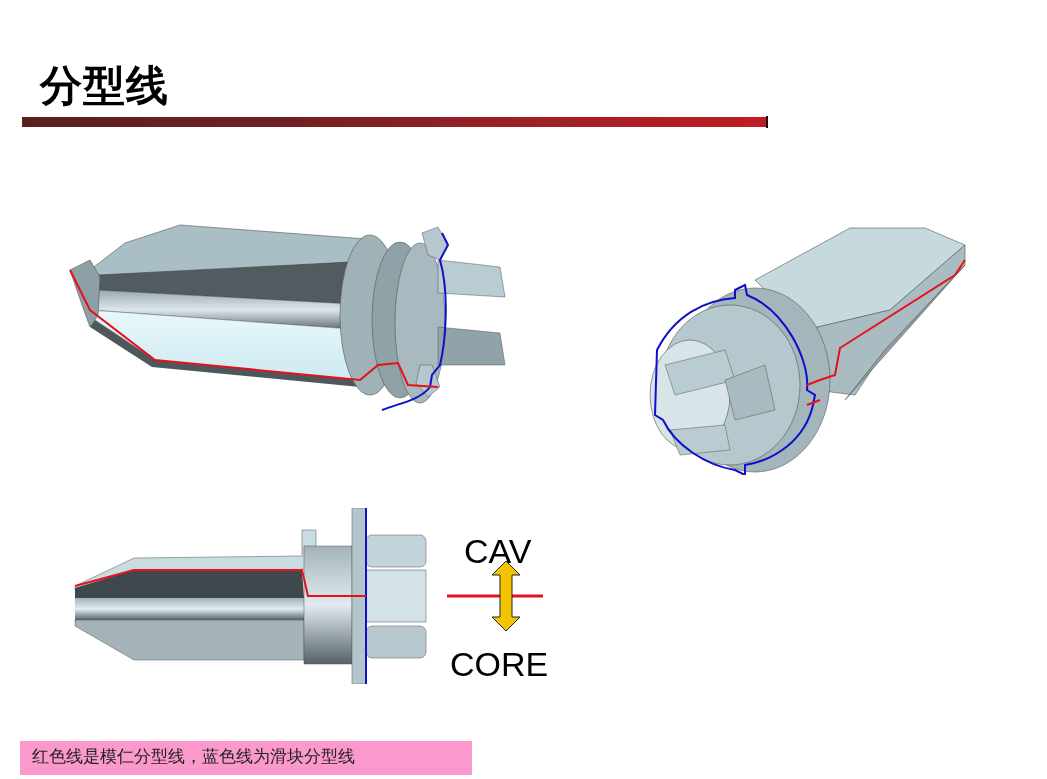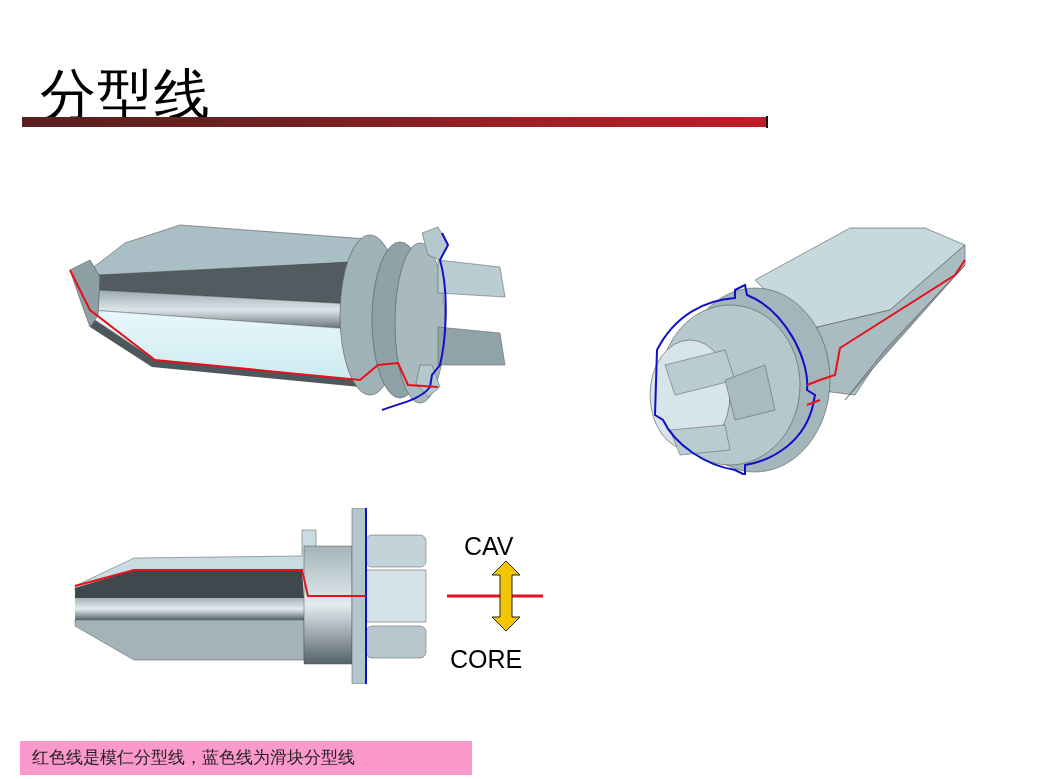--- a/index.html
+++ b/index.html
@@ -1,24 +1,24 @@
 <!DOCTYPE html>
 <html><head>
 <meta charset="utf-8">
 <style>
   html, body { margin:0; padding:0; background:#ffffff; }
   body { width:1047px; height:779px; position:relative; overflow:hidden; font-family:"DejaVu Sans", sans-serif; }
-  .title { position:absolute; left:40px; top:58px; font-size:56px; font-weight:normal; color:#000; letter-spacing:1px; font-family:"DejaVu Sans", sans-serif; }
+  .title { position:absolute; left:40px; top:58px; font-size:42px; font-weight:bold; color:#000; letter-spacing:1px; font-family:"DejaVu Sans", sans-serif; }
   .title-bar { position:absolute; left:22px; top:117px; width:744px; height:10px;
      background:linear-gradient(to right,#5a2020 0%,#702022 35%,#9a2025 65%,#c01d25 100%); }
   .title-bar::after { content:""; position:absolute; right:-2px; top:-1px; width:2px; height:12px; background:#1a0a0a; }
   svg.fig { position:absolute; }
-  .label { position:absolute; font-family:"Liberation Sans", sans-serif; font-size:25px; color:#000; }
+  .label { position:absolute; font-family:"Liberation Sans", sans-serif; font-size:34px; color:#000; }
   .note { position:absolute; left:20px; top:741px; width:452px; height:34px; background:#fb99cc;
-     font-size:17px; color:#222; line-height:34px; padding-left:12px; box-sizing:border-box; font-family:Liberation Sans, sans-serif; }
+     font-size:17px; color:#222; line-height:34px; padding-left:12px; box-sizing:border-box; font-family:Liberation Mono, monospace; }
 </style>
 </head>
 <body>
 
 <div class="title">分型线</div>
 <div class="title-bar"></div>
 
 <svg class="fig" style="left:60px;top:215px" width="460" height="200" viewBox="0 0 460 200">
   <defs>
     <linearGradient id="g1" x1="0" y1="0" x2="0" y2="1">

